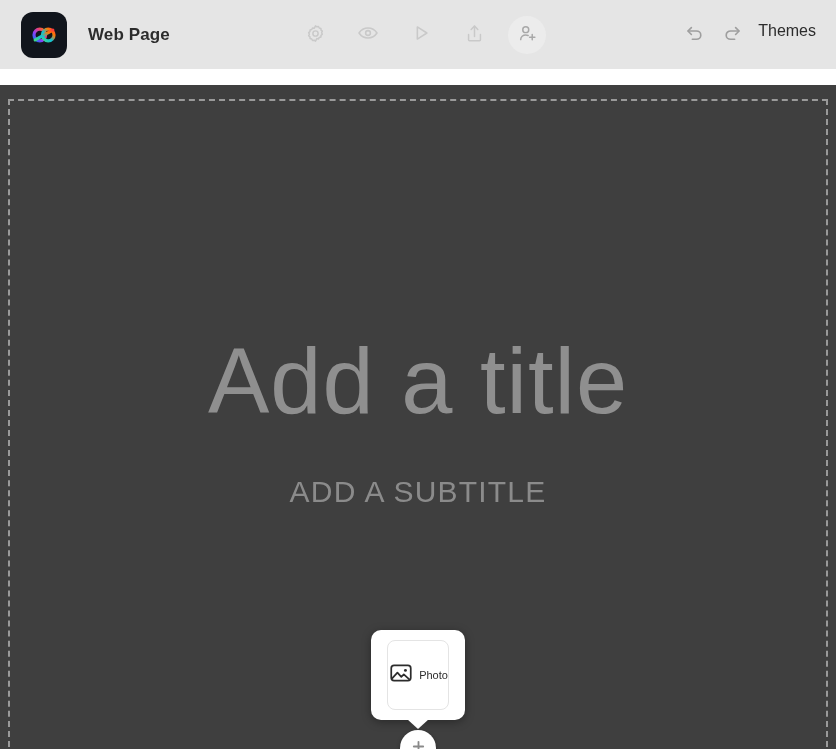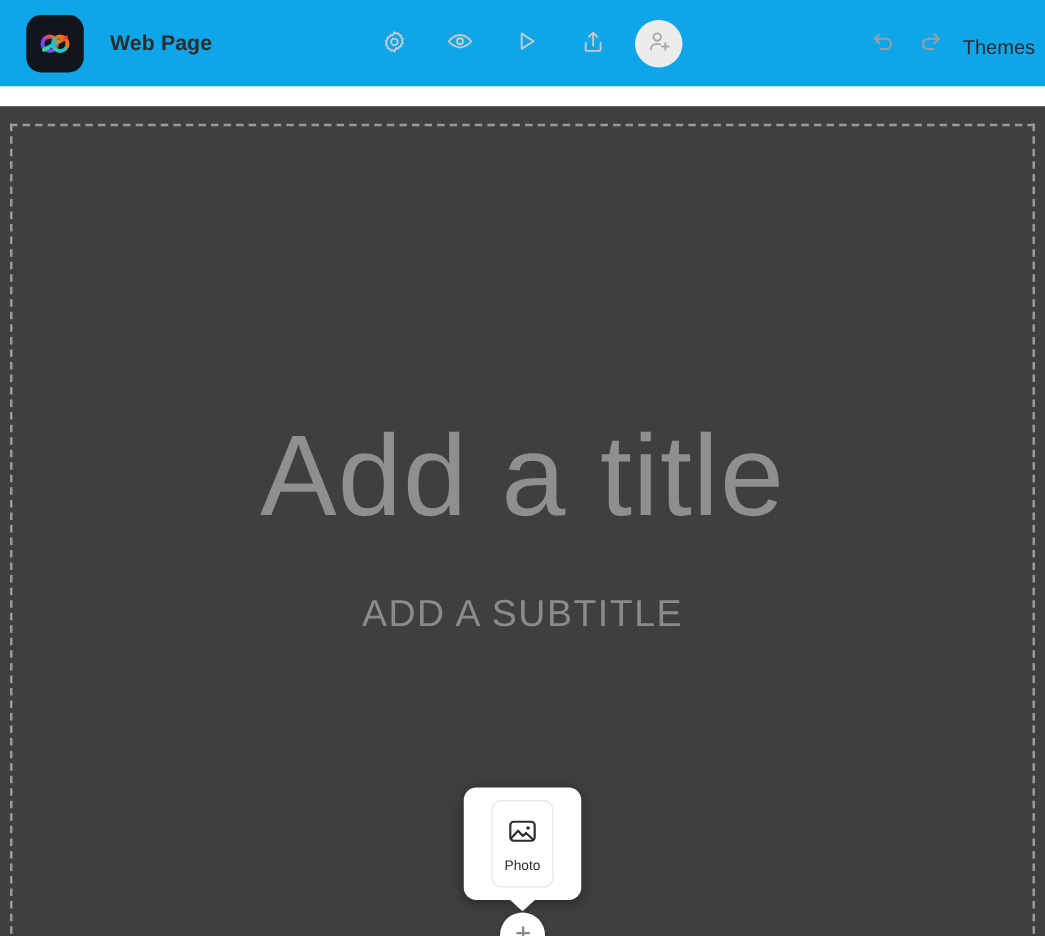--- a/index.html
+++ b/index.html
@@ -20,21 +20,21 @@
     background: #ffffff;
     overflow: hidden;
   }
 
   
   .header {
     position: absolute;
     top: 0; left: 0;
     width: 836px;
     height: 69px;
-    background: #0ea5e9;
+    background: #e5e5e5;
     display: flex;
     align-items: center;
     z-index: 30;
   }
 
   .brand {
     display: flex;
     align-items: center;
     position: absolute;
     left: 21px;
@@ -82,25 +82,25 @@
     background: transparent;
     border: none;
     cursor: pointer;
     flex: none;
   }
 
   .tool-btn.active { background: #ececec; }
 
   .right-tools {
     position: absolute;
-    right: 4px;
+    right: 16px;
     top: 50%;
     transform: translateY(-50%);
     display: flex;
-    align-items: flex-end;
+    align-items: flex-start;
     gap: 2px;
   }
 
   .themes-btn {
     font-size: 16px;
     color: #2c2c2c;
     background: transparent;
     border: none;
     cursor: pointer;
     padding: 6px 4px;
@@ -186,26 +186,26 @@
     left: 50%;
     bottom: -9px;
     transform: translateX(-50%);
     width: 0; height: 0;
     border-left: 11px solid transparent;
     border-right: 11px solid transparent;
     border-top: 10px solid #ffffff;
   }
 
   .popover-item {
-    width: 50px;
+    width: 62px;
     height: 70px;
     border: 1px solid #e4e4e4;
     border-radius: 8px;
     display: flex;
-    flex-direction: column;
+    flex-direction: row;
     align-items: center;
     justify-content: center;
     gap: 5px;
     cursor: pointer;
     background: #ffffff;
   }
 
   .popover-item-label {
     font-size: 11px;
     color: #2c2c2c;

